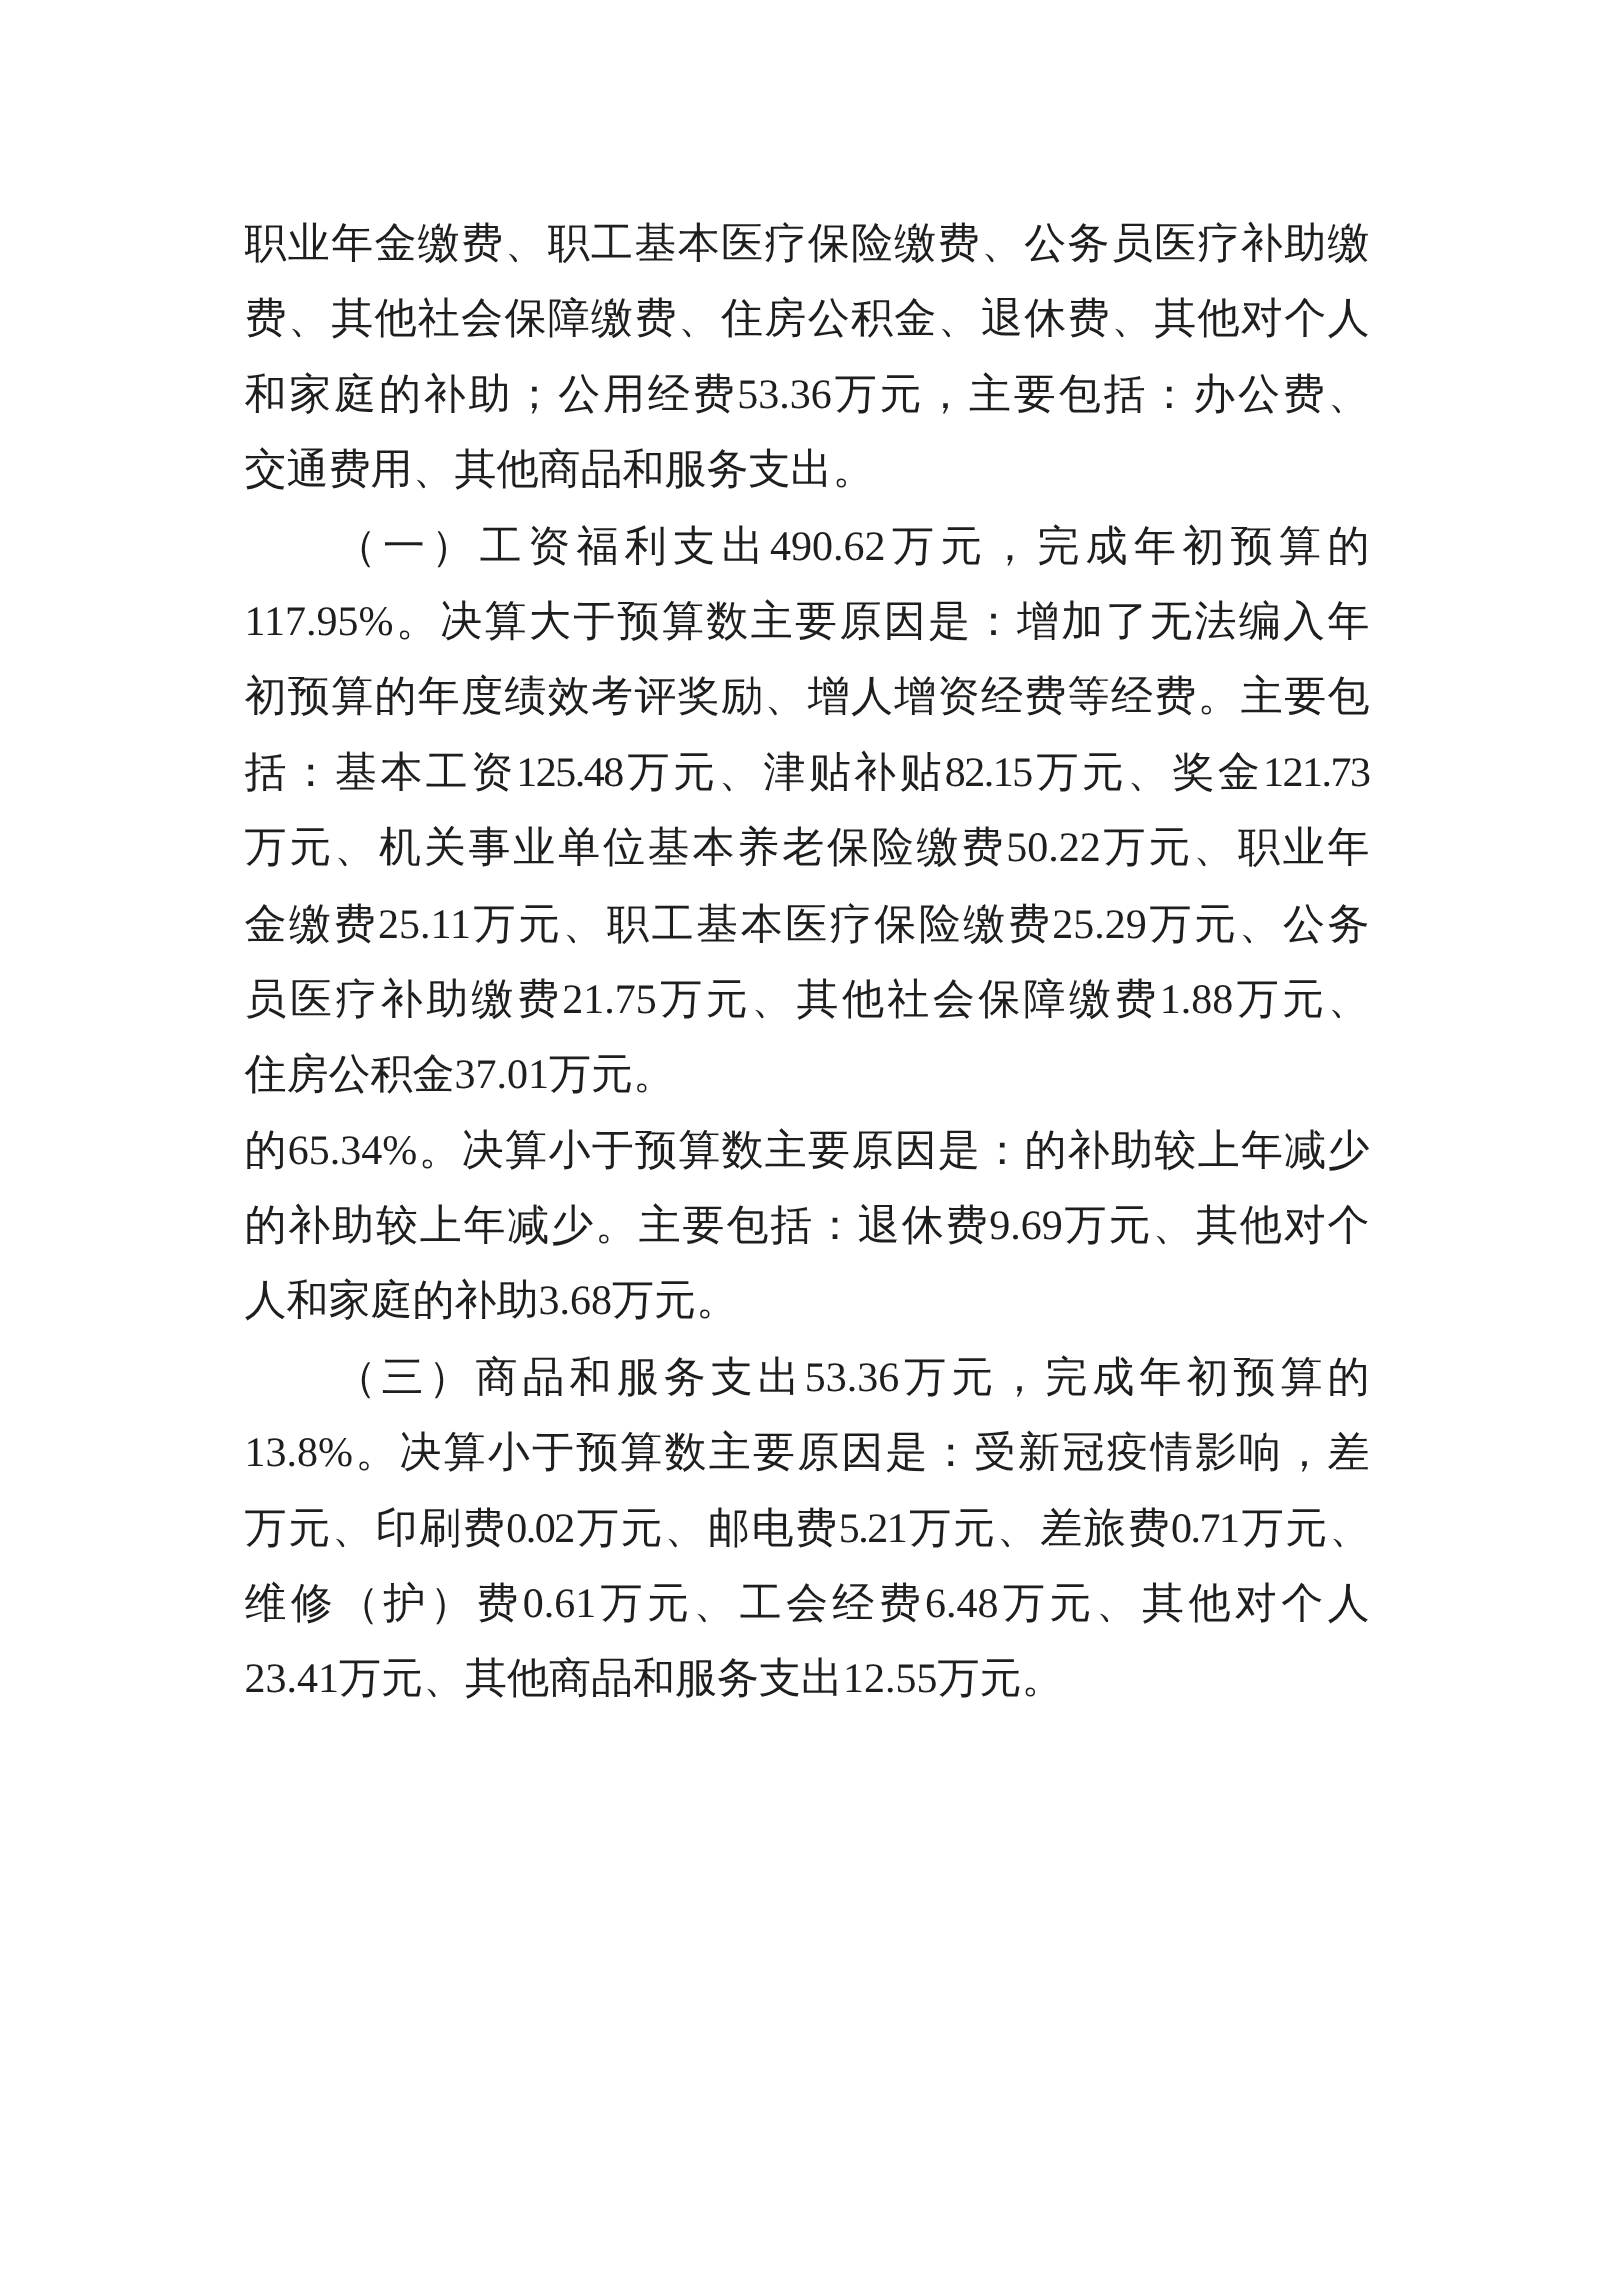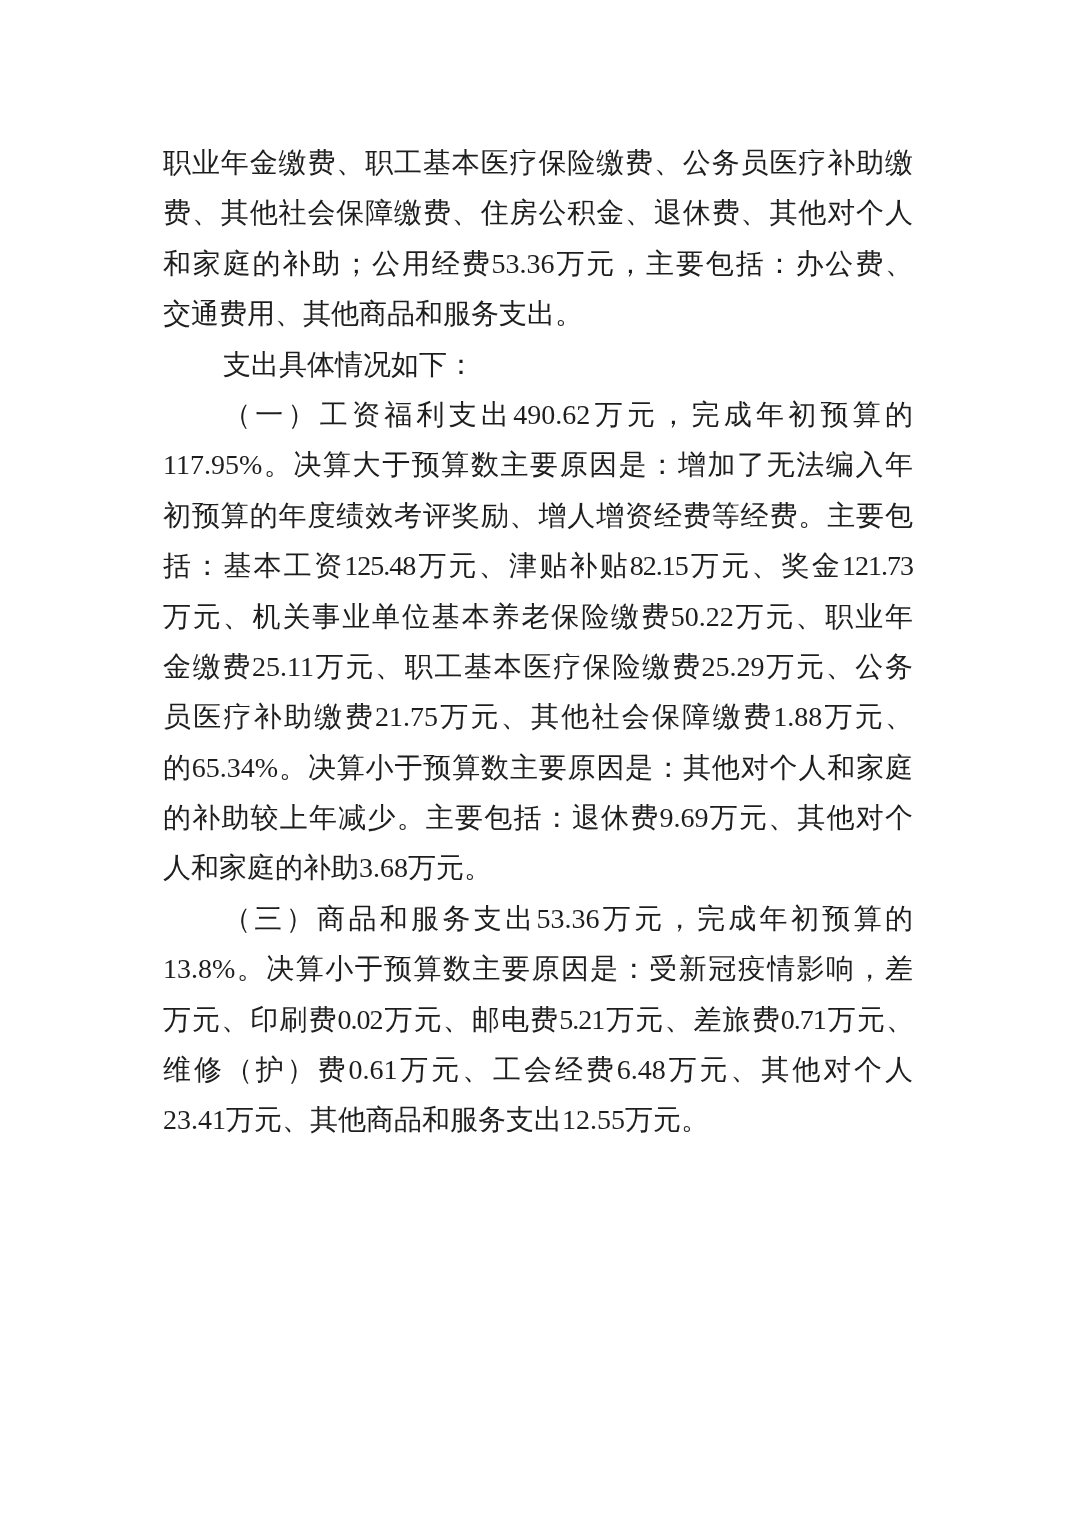--- a/index.html
+++ b/index.html
@@ -47,29 +47,29 @@
 </style>
 </head>
 <body>
 
 <div class="page">
   <div class="text-block">
     <div class="line just">职业年金缴费、职工基本医疗保险缴费、公务员医疗补助缴</div>
     <div class="line just">费、其他社会保障缴费、住房公积金、退休费、其他对个人</div>
     <div class="line just">和家庭的补助；公用经费53.36万元，主要包括：办公费、</div>
     <div class="line end">交通费用、其他商品和服务支出。</div>
-    <div class="line end indent">支出具体情况如下：</div>
     <div class="line just indent">（一）工资福利支出490.62万元，完成年初预算的</div>
     <div class="line just">117.95%。决算大于预算数主要原因是：增加了无法编入年</div>
     <div class="line just">初预算的年度绩效考评奖励、增人增资经费等经费。主要包</div>
     <div class="line just dense">括：基本工资125.48万元、津贴补贴82.15万元、奖金121.73</div>
     <div class="line just">万元、机关事业单位基本养老保险缴费50.22万元、职业年</div>
     <div class="line just">金缴费25.11万元、职工基本医疗保险缴费25.29万元、公务</div>
     <div class="line just">员医疗补助缴费21.75万元、其他社会保障缴费1.88万元、</div>
-    <div class="line just">的65.34%。决算小于预算数主要原因是：其他对个人和家庭</div>
+    <div class="line end">住房公积金37.01万元。</div>
+    <div class="line just">的65.34%。决算小于预算数主要原因是：的补助较上年减少</div>
     <div class="line just">的补助较上年减少。主要包括：退休费9.69万元、其他对个</div>
     <div class="line end">人和家庭的补助3.68万元。</div>
     <div class="line just indent">（三）商品和服务支出53.36万元，完成年初预算的</div>
     <div class="line just">13.8%。决算小于预算数主要原因是：受新冠疫情影响，差</div>
     <div class="line just dense">万元、印刷费0.02万元、邮电费5.21万元、差旅费0.71万元、</div>
     <div class="line just">维修（护）费0.61万元、工会经费6.48万元、其他对个人</div>
     <div class="line end">23.41万元、其他商品和服务支出12.55万元。</div>
   </div>
 </div>
 

